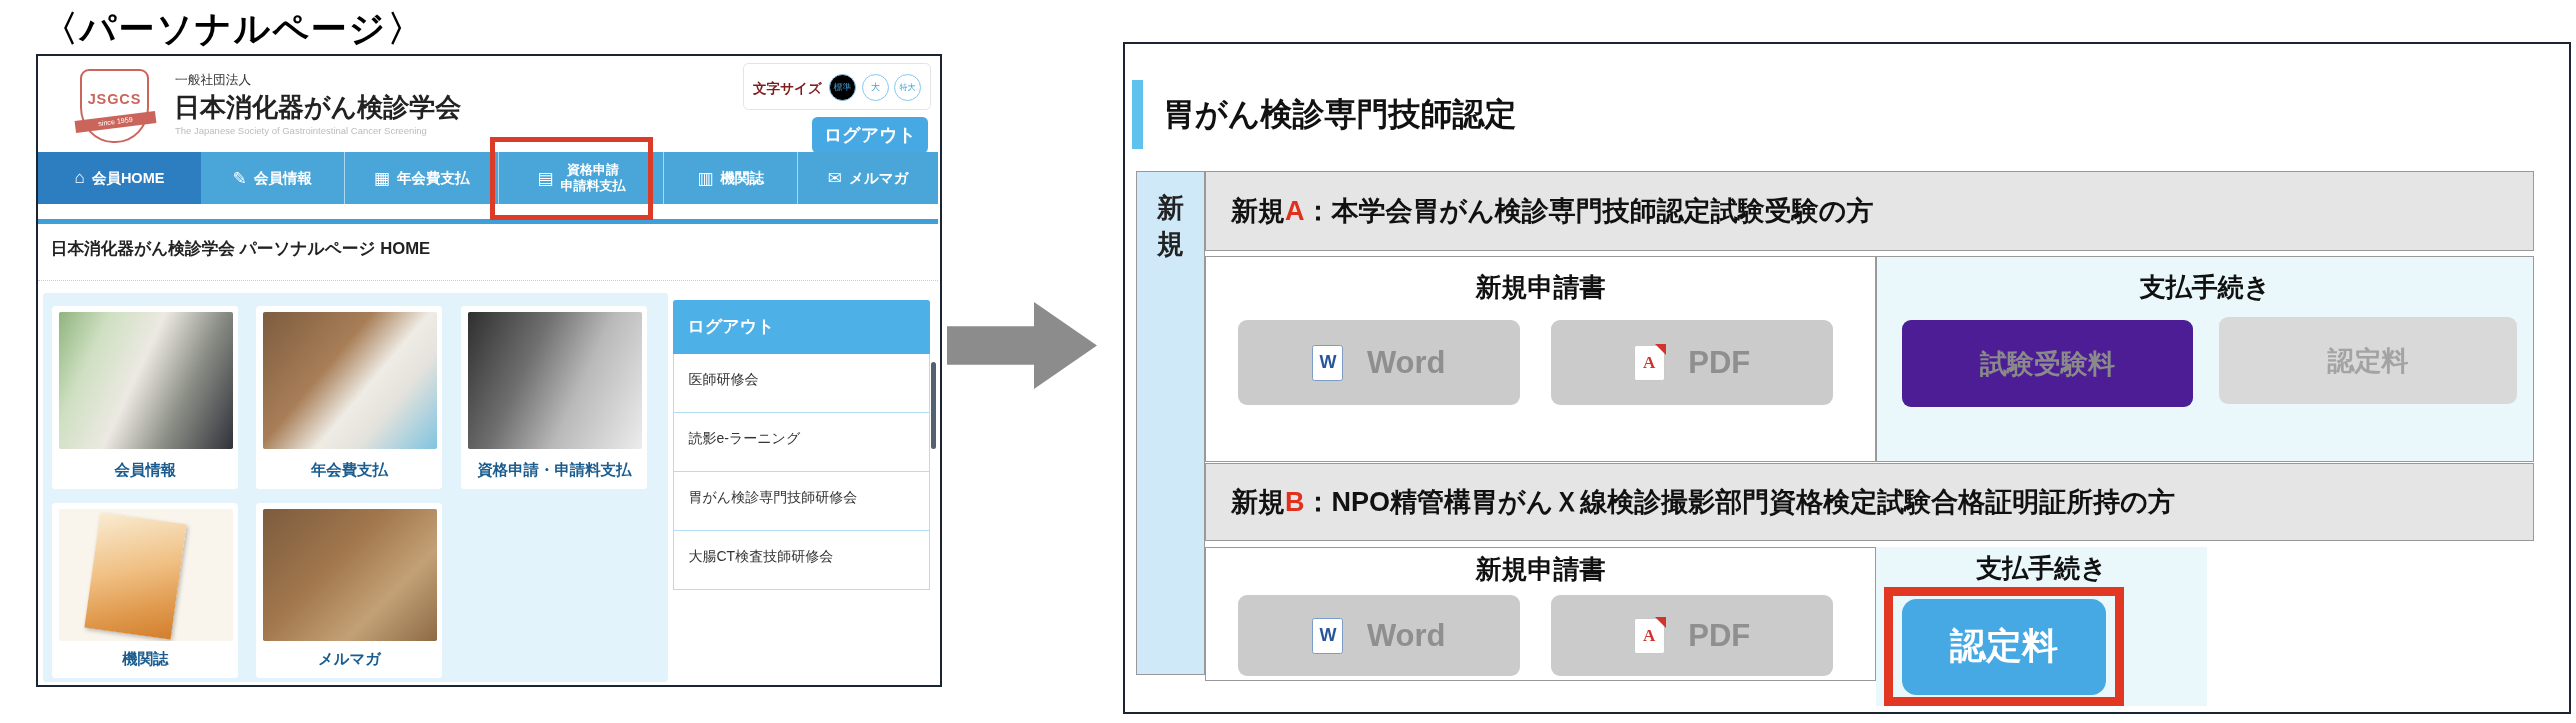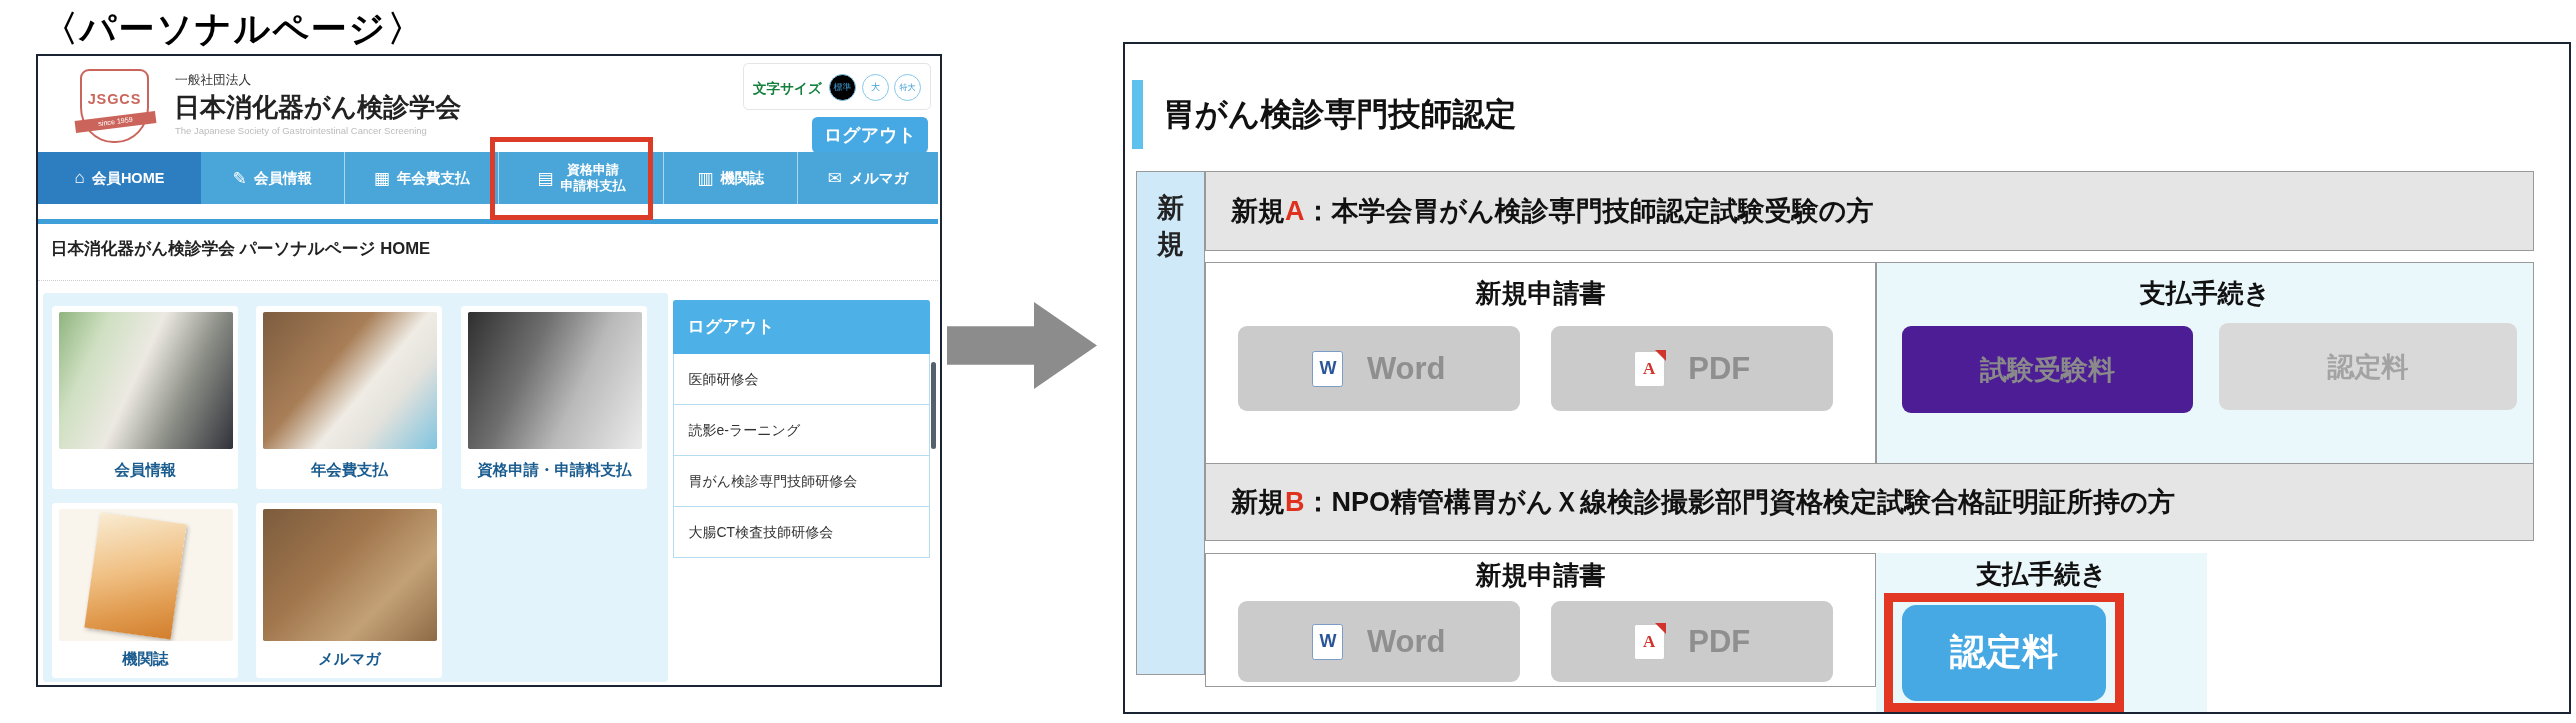--- a/index.html
+++ b/index.html
@@ -28,21 +28,21 @@
     font-size:14.5px; letter-spacing:0.9px; }
   .logo-ribbon { position:absolute; left:-7.2px; bottom:12.7px; width:81px; height:11.8px;
     background:#cb655b; color:#fff; font-size:7.2px; line-height:11.8px; text-align:center;
     transform:rotate(-7deg); }
   .org-type { position:absolute; left:137px; top:16.3px; font-size:12.7px; color:#333; }
   .org-name { position:absolute; left:136px; top:34px; font-size:26px; color:#222; font-weight:600; }
   .org-en   { position:absolute; left:137px; top:69px; font-size:9.5px; color:#bcbcbc; }
 
   .fontsize-box { position:absolute; left:705px; top:7.2px; width:188px; height:47px;
     border:0.9px solid #e4e4e4; border-radius:5.4px; background:#fff; }
-  .fs-label { position:absolute; left:9px; top:15.4px; font-size:13.6px; font-weight:bold; color:#15803d; }
+  .fs-label { position:absolute; left:9px; top:15.4px; font-size:13.6px; font-weight:bold; color:#7f1d1d; }
   .fs-circ { position:absolute; top:10px; width:27px; height:27px; border:0.9px solid #86c8ec;
     border-radius:50%; color:#3f9ed6; font-size:9px; text-align:center; line-height:25px;
     background:#fff; cursor:pointer; }
   .fs-c0 { left:85px;  background:#000000; }
   .fs-c1 { left:118px; }
   .fs-c2 { left:150px; font-size:8.1px; }
 
   .logout-btn { position:absolute; left:774px; top:61px; width:116px; height:36px;
     background:#47a9e3; border-radius:5.4px; color:#fff; font-size:18px; font-weight:bold;
     text-align:center; line-height:36px; cursor:pointer; }
@@ -84,21 +84,21 @@
     background:linear-gradient(160deg,#f9ecd2 0%,#f0c084 45%,#e09a4e 75%,#d27e2c 100%);
     transform:rotate(8deg); box-shadow:1.8px 1.8px 4.5px rgba(0,0,0,.25); }
   .ph-desk    { background:linear-gradient(135deg,#7c5c3d 0%,#a1764d 40%,#c3a176 70%,#8d6a45 100%); }
   .card-label { position:absolute; left:0; bottom:8.1px; width:100%; text-align:center;
     font-size:15.4px; font-weight:bold; color:#1a5c8f; }
 
   
   .sidebar { position:absolute; left:635px; top:244px; width:257px; }
   .sb-header { height:54px; background:#4db0e6; color:#fff; font-size:17px; font-weight:bold;
     line-height:54px; padding-left:14.5px; border-radius:2.7px 2.7px 0 0; }
-  .sb-item { height:51px; background:#fff; border:0.9px solid #b5ddf1; border-top:none;
+  .sb-item { height:59px; background:#fff; border:0.9px solid #b5ddf1; border-top:none;
     font-size:14px; color:#333; line-height:50px; padding-left:14.5px; cursor:pointer; }
   .scroll-thumb { position:absolute; left:893px; top:306px; width:5.4px; height:87px;
     background:#55616c; border-radius:2.7px; }
 
   
   .rp-accent { position:absolute; left:7.2px; top:36px; width:11px; height:69px; background:#5fc2ee; }
   .rp-title { position:absolute; left:38px; top:49px; font-size:32px; font-weight:bold; color:#111; }
 
   .col-group { position:absolute; left:11px; top:127px; width:69px; height:504px;
     background:#cfe9f8; border:0.9px solid #999; padding-top:18px; text-align:center; }
@@ -106,21 +106,21 @@
 
   .row-box { position:absolute; left:80px; width:1329px; border:0.9px solid #999; background:#e5e5e5; }
   .rowA-header { top:127px; height:80px; }
   .rowA-content { top:206px; height:206px; border:none; background:transparent; }
   .rowB-header { top:419px; height:78px; }
   .rowB-content { top:497px; height:134px; border:none; background:transparent; }
   .sec-label { position:absolute; left:25px; top:0; height:100%; display:flex; align-items:center;
     font-size:27px; font-weight:bold; color:#111; }
   .sec-letter { color:#e0301e; }
 
-  .cell { position:absolute; top:12px; border:0.9px solid #999; }
+  .cell { position:absolute; top:6px; border:0.9px solid #999; }
   .cellA-doc { left:0; width:671px; height:206px; background:#fff; }
   .cellA-pay { left:671px; width:658px; height:206px; background:#eaf7fb; }
   .cellB-doc { left:0; width:671px; height:134px; background:#fff; }
   .cellB-pay { left:671px; width:331px; height:159px; background:#eaf7fb; border:none; }
   .cell-header { position:absolute; left:0; top:12.7px; width:100%; text-align:center;
     font-size:26px; font-weight:bold; color:#111; }
   .cellB-doc .cell-header, .cellB-pay .cell-header { top:3.6px; }
 
   .file-btn { position:absolute; height:85px; width:282px; background:#cbcbcb; border-radius:9px;
     display:flex; align-items:center; justify-content:center; gap:23.5px; cursor:pointer; }

